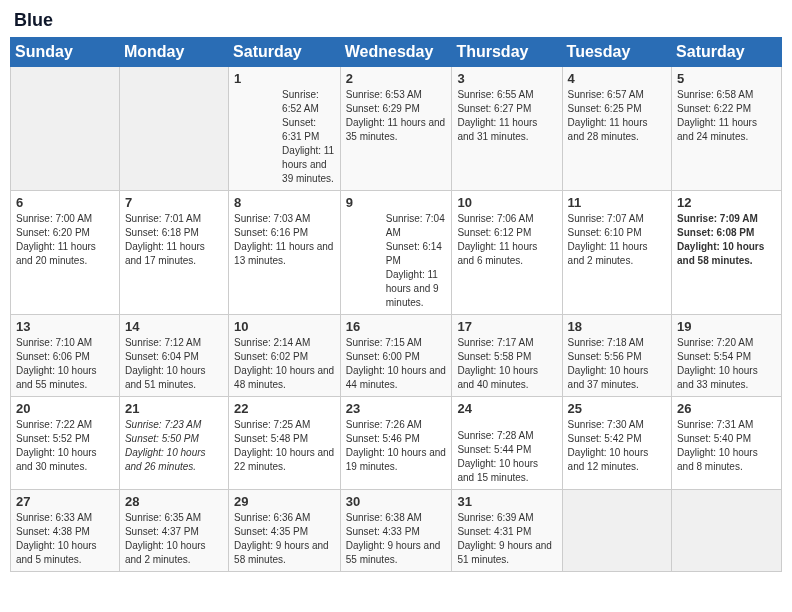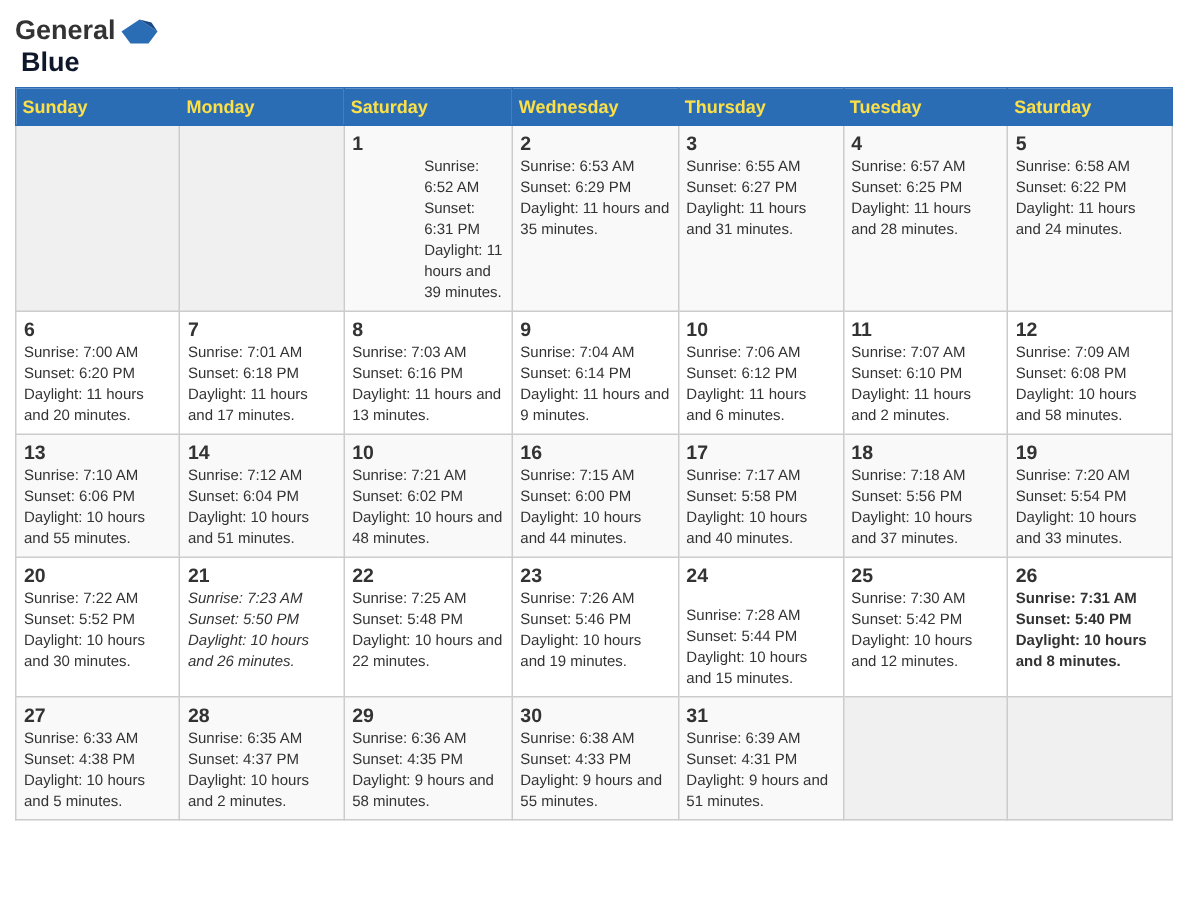--- a/index.html
+++ b/index.html
@@ -38,24 +38,24 @@
       font-size: 16px;
       color: #555;
     }
     table {
       width: 100%;
       border-collapse: collapse;
       font-size: 11px;
     }
     thead tr th {
       background-color: #2a6db5;
-      color: #fde047;
+      color: #ffffff;
       padding: 5px 4px;
       text-align: left;
-      font-size: 12px;
+      font-size: 16px;
       font-weight: bold;
       border: 1px solid #2a6db5;
     }
     tbody tr td {
       border: 1px solid #ccc;
       padding: 4px 5px;
       vertical-align: top;
       width: 113px;
       min-height: 80px;
       background: #fff;
@@ -77,27 +77,20 @@
     }
     .empty-cell {
       background: #f0f0f0 !important;
     }
   </style>
 </head>
 <body>
 
 <div class="header">
   <div class="logo">
-    <div class="logo-row">
-      <span style="font-size:18px;font-weight:bold;color:#333;">General</span>
-      <svg width="28" height="20" viewBox="0 0 28 20" style="margin-left:2px;">
-        <polygon points="14,2 26,10 20,18 8,18 2,10" fill="#2a6db5"></polygon>
-        <polygon points="14,2 26,10 22,4" fill="#1a4a8a"></polygon>
-      </svg>
-    </div>
     <span style="font-size:18px;font-weight:bold;color:#0f172a;margin-left:4px;">Blue</span>
   </div>
   <div class="title-block">
     <div class="month-title"></div>
     <div class="location-title"></div>
   </div>
 </div>
 
 <table>
   <thead>
@@ -160,59 +153,59 @@
 Daylight: 11 hours and 17 minutes.</div>
         </td>
         <td>
           <span class="day-number">8</span>
           <div class="day-info" style="white-space: pre-line;">Sunrise: 7:03 AM
 Sunset: 6:16 PM
 Daylight: 11 hours and 13 minutes.</div>
         </td>
         <td>
           <span class="day-number">9</span>
-          <div class="day-info" style="white-space: pre-line;">Sunrise: 7:04 AM
+          <div class="day-info" style="white-space: pre-line; margin-left: 40px;">Sunrise: 7:04 AM
 Sunset: 6:14 PM
 Daylight: 11 hours and 9 minutes.</div>
         </td>
         <td>
           <span class="day-number">10</span>
           <div class="day-info" style="white-space: pre-line;">Sunrise: 7:06 AM
 Sunset: 6:12 PM
 Daylight: 11 hours and 6 minutes.</div>
         </td>
         <td>
           <span class="day-number">11</span>
           <div class="day-info" style="white-space: pre-line;">Sunrise: 7:07 AM
 Sunset: 6:10 PM
 Daylight: 11 hours and 2 minutes.</div>
         </td>
         <td>
           <span class="day-number">12</span>
-          <div class="day-info" style="white-space: pre-line;">Sunrise: 7:09 AM
+          <div class="day-info" style="white-space: pre-line; font-weight: bold;">Sunrise: 7:09 AM
 Sunset: 6:08 PM
 Daylight: 10 hours and 58 minutes.</div>
         </td>
       </tr>
       <tr>
         <td>
           <span class="day-number">13</span>
           <div class="day-info" style="white-space: pre-line;">Sunrise: 7:10 AM
 Sunset: 6:06 PM
 Daylight: 10 hours and 55 minutes.</div>
         </td>
         <td>
           <span class="day-number">14</span>
           <div class="day-info" style="white-space: pre-line;">Sunrise: 7:12 AM
 Sunset: 6:04 PM
 Daylight: 10 hours and 51 minutes.</div>
         </td>
         <td>
           <span class="day-number">10</span>
-          <div class="day-info" style="white-space: pre-line;">Sunrise: 7:21 AM
+          <div class="day-info" style="white-space: pre-line;">Sunrise: 2:14 AM
 Sunset: 6:02 PM
 Daylight: 10 hours and 48 minutes.</div>
         </td>
         <td>
           <span class="day-number">16</span>
           <div class="day-info" style="white-space: pre-line;">Sunrise: 7:15 AM
 Sunset: 6:00 PM
 Daylight: 10 hours and 44 minutes.</div>
         </td>
         <td>
@@ -266,21 +259,21 @@
 Daylight: 10 hours and 15 minutes.</div>
         </td>
         <td>
           <span class="day-number">25</span>
           <div class="day-info" style="white-space: pre-line;">Sunrise: 7:30 AM
 Sunset: 5:42 PM
 Daylight: 10 hours and 12 minutes.</div>
         </td>
         <td>
           <span class="day-number">26</span>
-          <div class="day-info" style="white-space: pre-line; font-weight: bold;">Sunrise: 7:31 AM
+          <div class="day-info" style="white-space: pre-line;">Sunrise: 7:31 AM
 Sunset: 5:40 PM
 Daylight: 10 hours and 8 minutes.</div>
         </td>
       </tr>
       <tr>
         <td>
           <span class="day-number">27</span>
           <div class="day-info" style="white-space: pre-line;">Sunrise: 6:33 AM
 Sunset: 4:38 PM
 Daylight: 10 hours and 5 minutes.</div>

